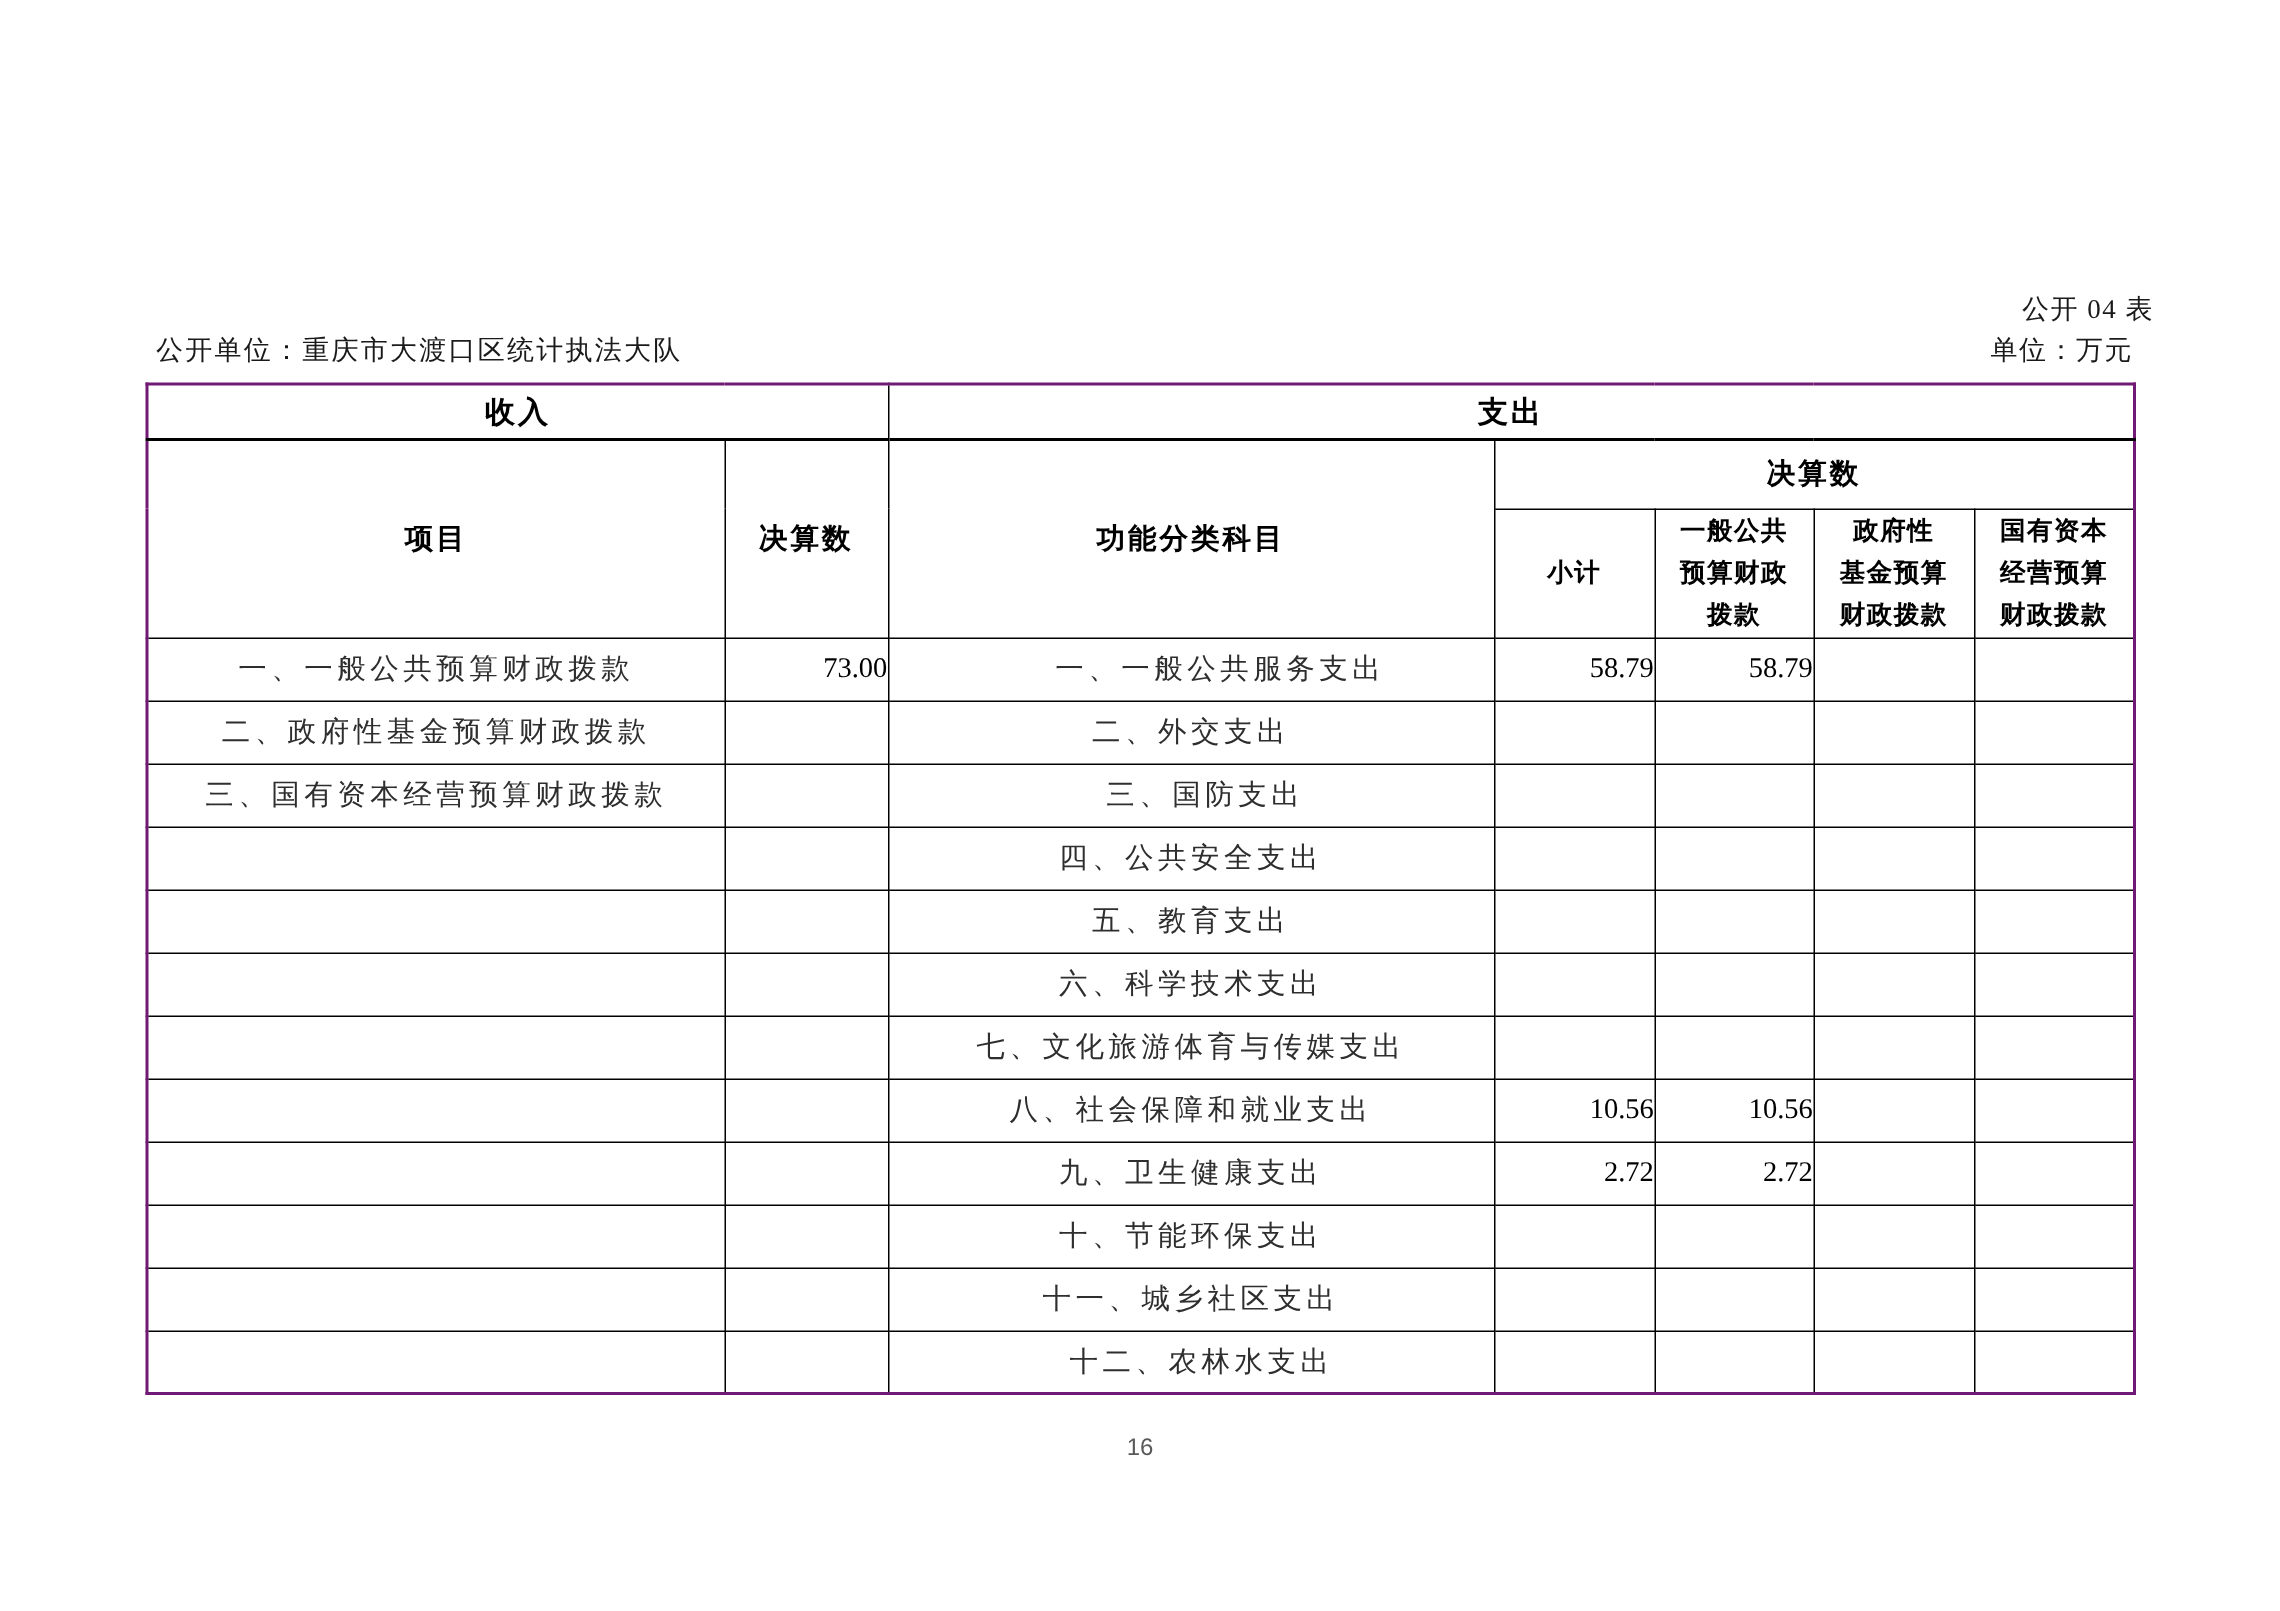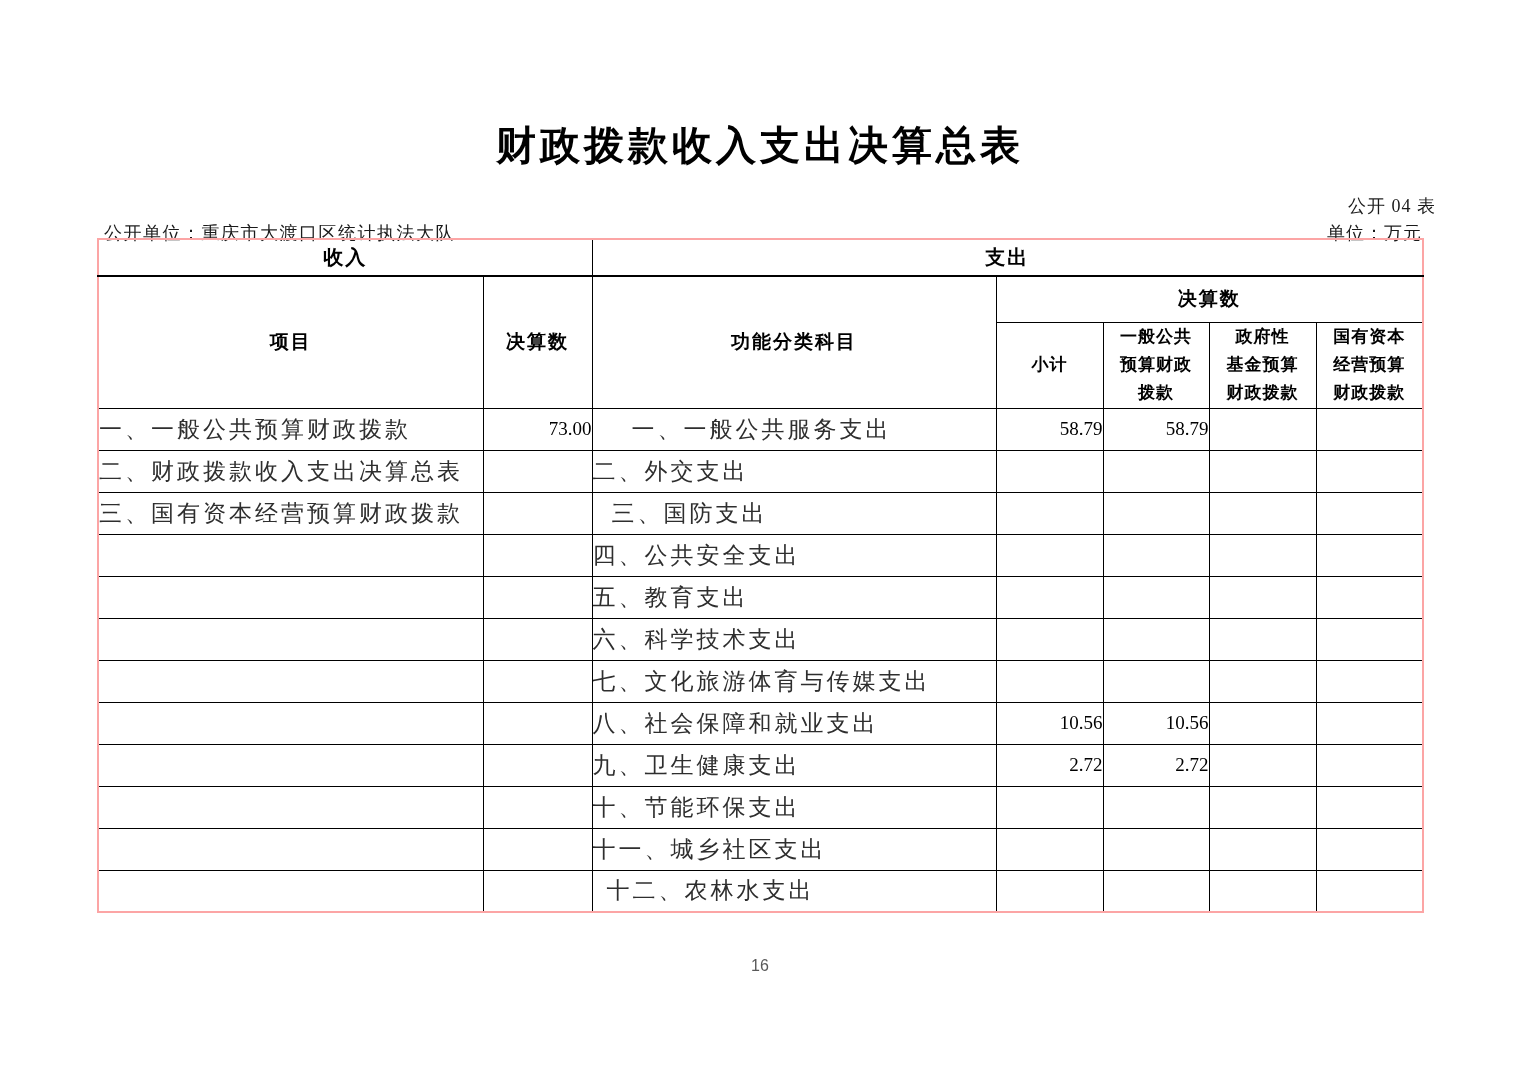--- a/index.html
+++ b/index.html
@@ -46,25 +46,25 @@
     position: absolute;
     top: 221px;
     right: 98px;
     font-size: 18px;
     letter-spacing: 1px;
     color: #1a1a1a;
   }
   table.main {
     position: absolute;
     left: 97px;
-    top: 238px;
+    top: 255px;
     width: 1325px;
     border-collapse: collapse;
     table-layout: fixed;
-    border: 2px solid #fca5a5;
+    border: 2px solid #701a75;
   }
   table.main th, table.main td {
     border: 1px solid #000;
     padding: 0;
     overflow: hidden;
   }
   thead th {
     font-family: "Liberation Sans", "DejaVu Sans", sans-serif;
     font-weight: bold;
     text-align: center;
@@ -82,24 +82,24 @@
   th.accounts-header { height: 46px; }
   tr.sub-header { height: 86px; }
   tr.sub-header th {
     font-size: 17px;
     line-height: 28px;
     letter-spacing: 1px;
     white-space: pre-line;
   }
   tbody tr { height: 42px; }
   td.td-item {
-    font-size: 23px;
+    font-size: 19px;
     letter-spacing: 3px;
     padding-left: 11px;
-    text-align: left;
+    text-align: center;
     vertical-align: middle;
     color: #2e2e2e;
     white-space: nowrap;
     margin-top: 20px;
   }
   td.td-num {
     font-size: 19px;
     text-align: right;
     padding-right: 8px;
     vertical-align: middle;
@@ -114,21 +114,20 @@
     font-family: "Liberation Sans", "DejaVu Sans", sans-serif;
     font-size: 16px;
     color: #595959;
   }
 </style>
 </head>
 <body>
 
 <div class="page">
 
-  <div class="doc-title">财政拨款收入支出决算总表</div>
 
   <div class="meta-code">公开 04 表</div>
   <div class="meta-unit">公开单位：重庆市大渡口区统计执法大队</div>
   <div class="meta-currency">单位：万元</div>
 
   <table class="main">
     <colgroup>
       <col style="width:385px">
       <col style="width:109px">
       <col style="width:404px">
@@ -165,21 +164,21 @@
         <tr>
           <td class="td-item" style="color: rgb(46, 46, 46);">一、一般公共预算财政拨款</td>
           <td class="td-num">73.00</td>
           <td class="td-item" style="color: rgb(46, 46, 46); padding-left: 39px;">一、一般公共服务支出</td>
           <td class="td-num">58.79</td>
           <td class="td-num">58.79</td>
           <td class="td-num"></td>
           <td class="td-num"></td>
         </tr>
         <tr>
-          <td class="td-item" style="color: rgb(46, 46, 46);">二、财政拨款收入支出决算总表</td>
+          <td class="td-item" style="color: rgb(46, 46, 46);">二、政府性基金预算财政拨款</td>
           <td class="td-num"></td>
           <td class="td-item" style="color: rgb(46, 46, 46);">二、外交支出</td>
           <td class="td-num"></td>
           <td class="td-num"></td>
           <td class="td-num"></td>
           <td class="td-num"></td>
         </tr>
         <tr>
           <td class="td-item" style="color: rgb(46, 46, 46);">三、国有资本经营预算财政拨款</td>
           <td class="td-num"></td>

